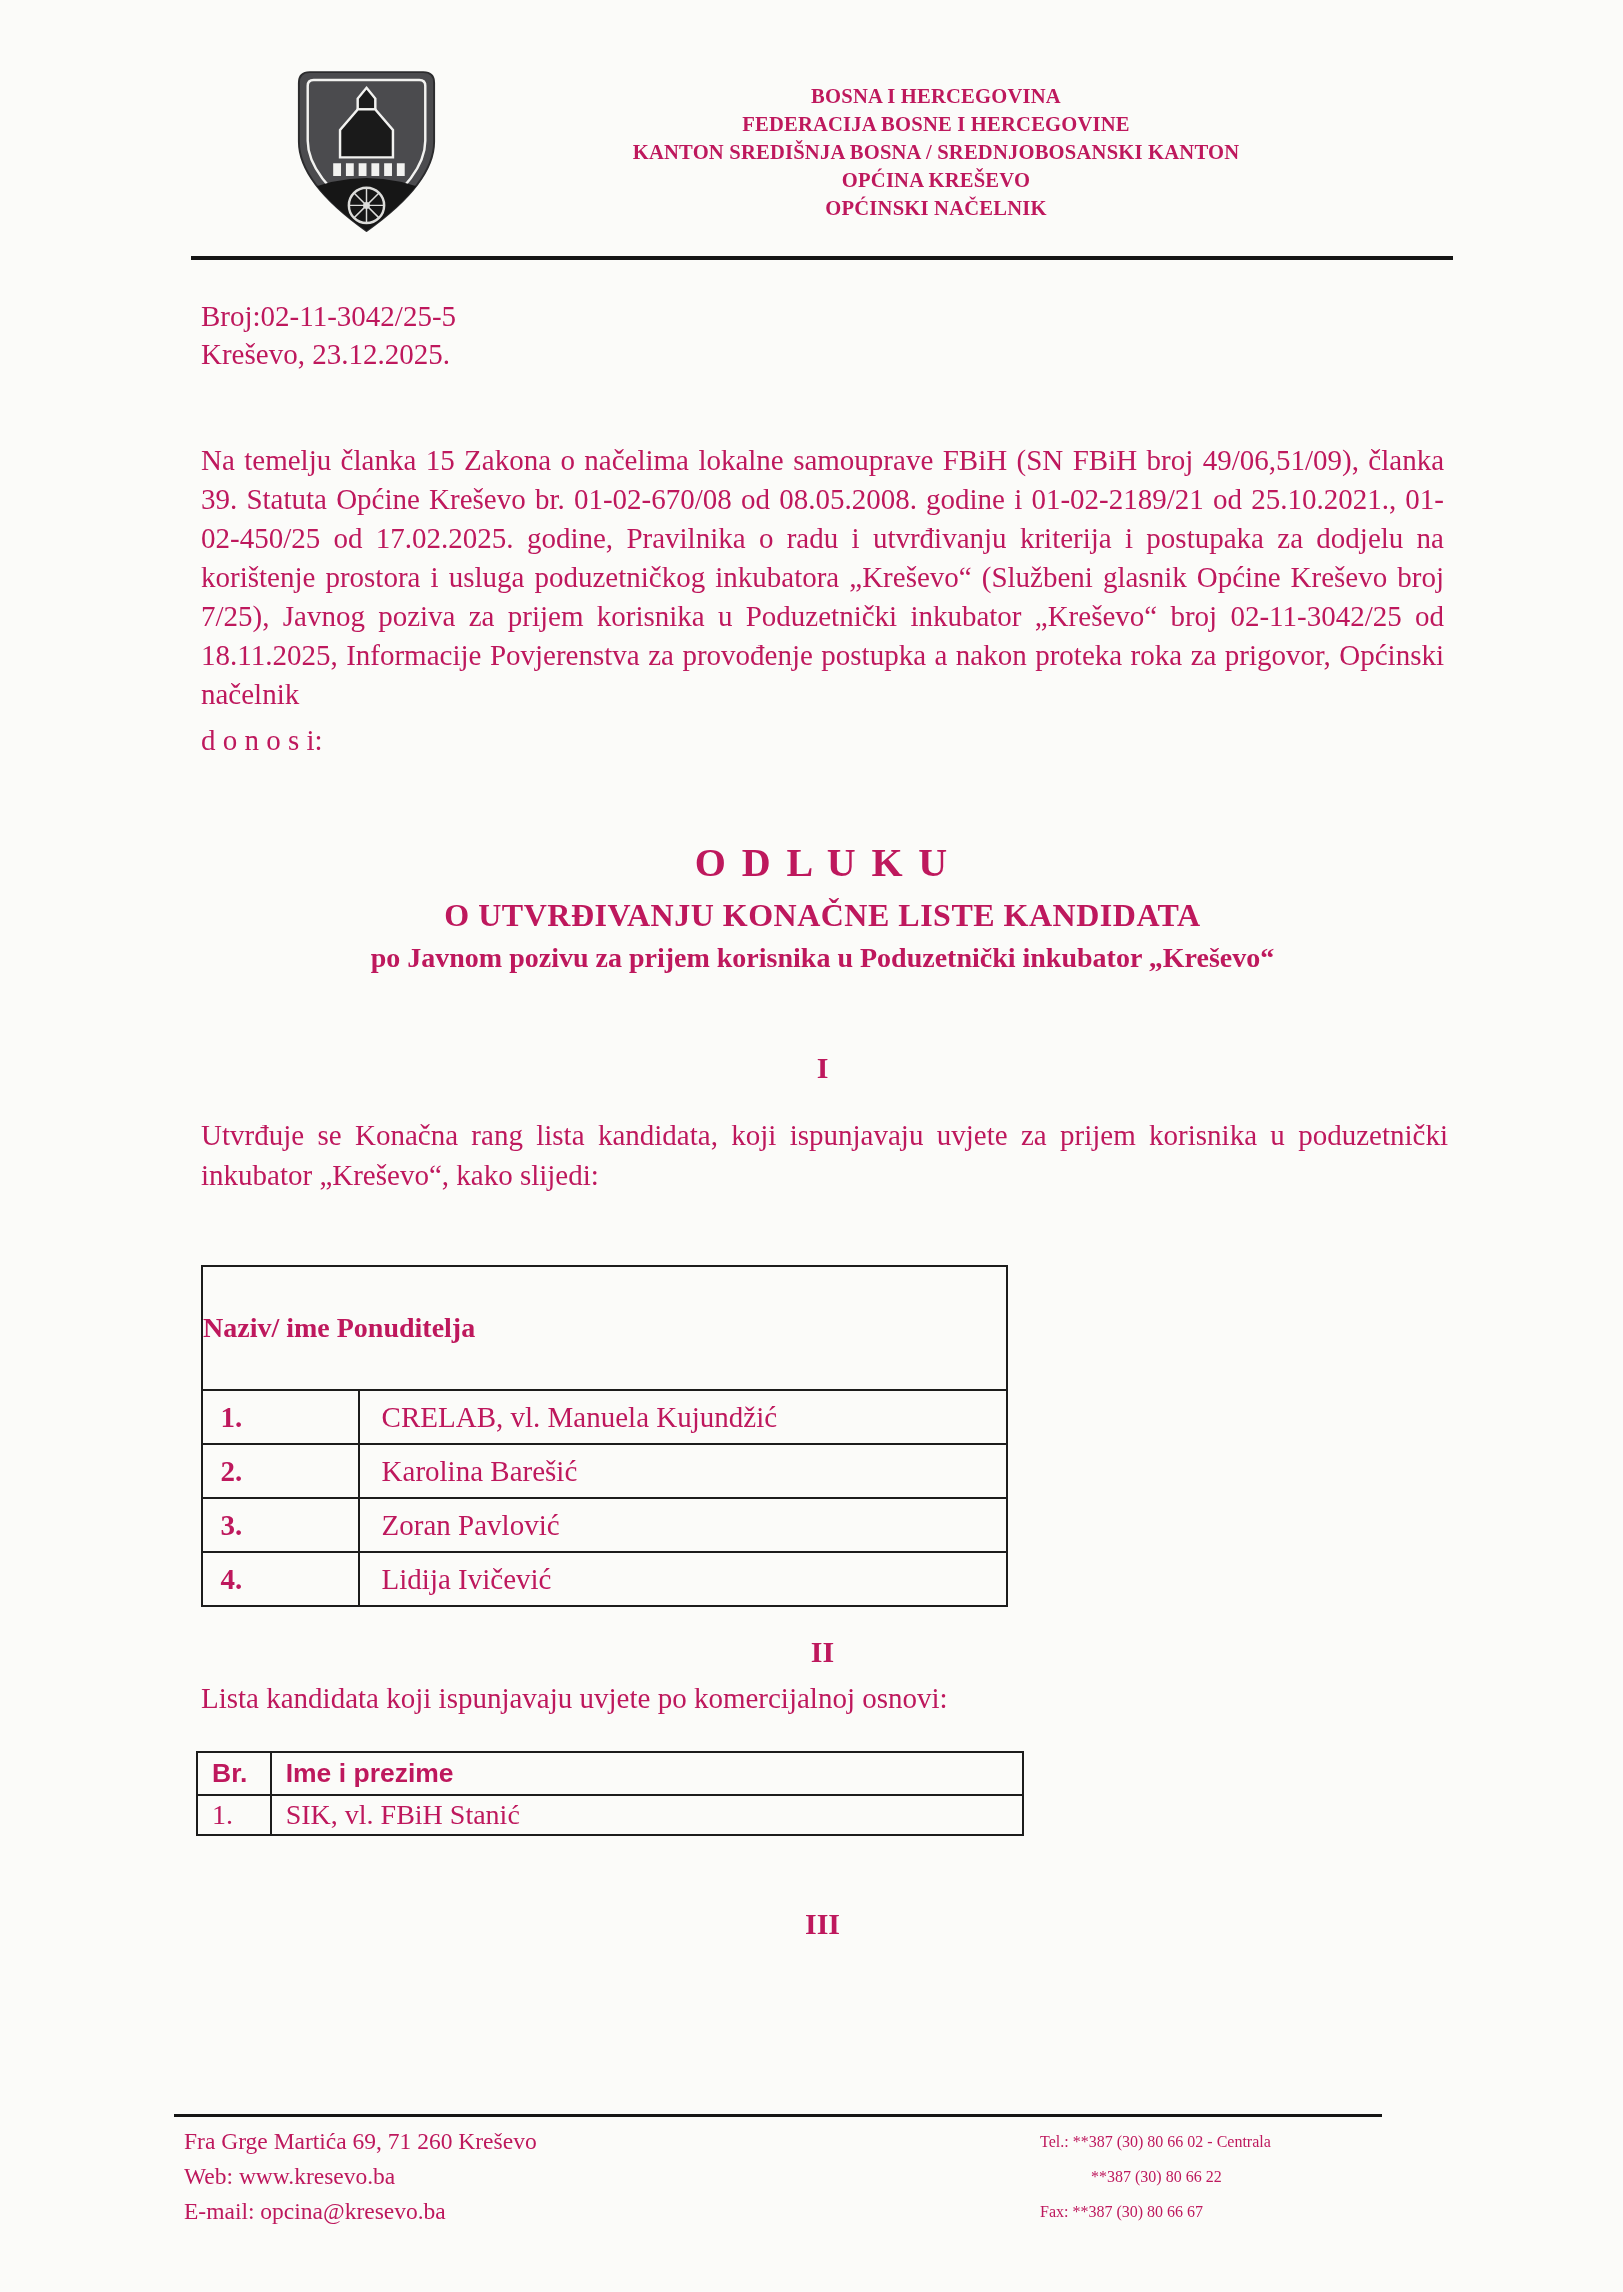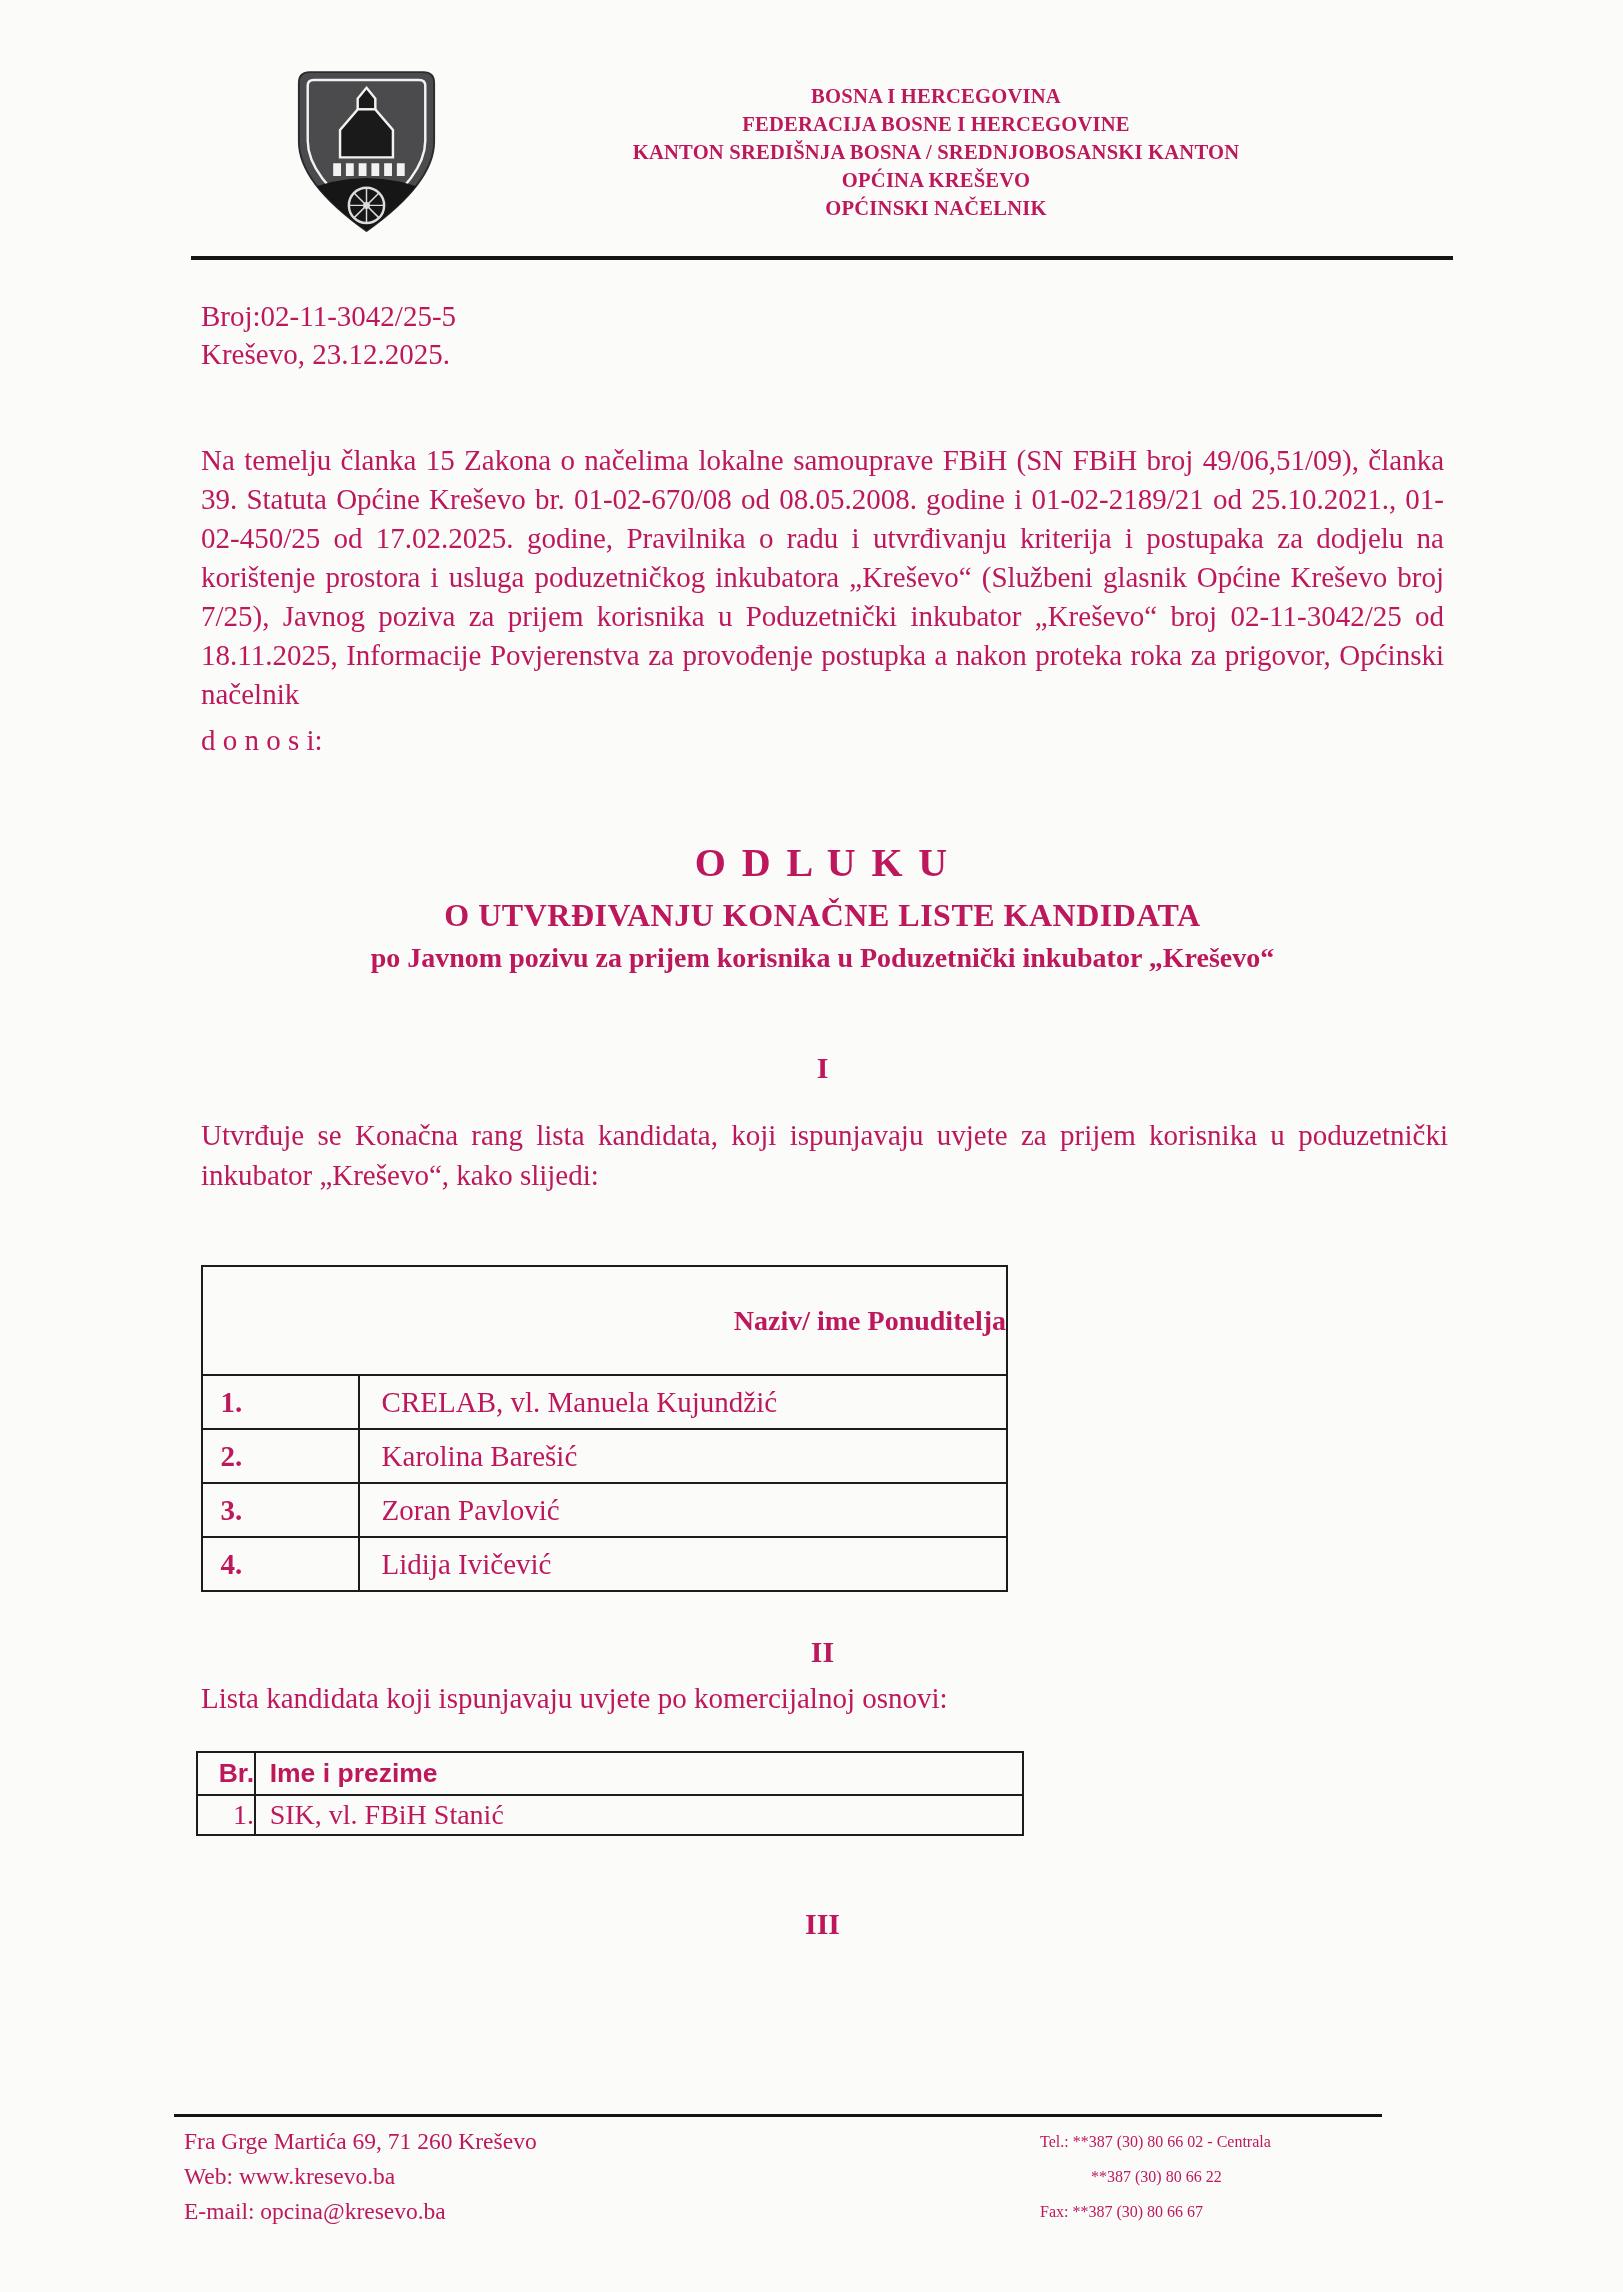--- a/index.html
+++ b/index.html
@@ -43,35 +43,35 @@
   .num-3 { top:1907px; }
   .sec-text { position:absolute; left:201px; width:1247px; font-size:29px; line-height:40px; }
   .text-1 { top:1115px; text-align:justify; }
   .text-2 { top:1678px; }
   .text-3 { top:1955px; text-align:justify; }
   
   table { border-collapse:collapse; }
   .t1 { position:absolute; left:201px; top:1265px; width:807px; }
   .t1 th, .t1 td { border:2.9px solid #1c1c1c; }
   .t1 th {
-    height:109px; text-align:right; vertical-align:middle;
+    height:124px; text-align:left; vertical-align:middle;
     font-size:28px; font-weight:bold;
   }
   .t1 td { height:54px; font-size:29px; vertical-align:middle; }
   .t1 .c-num { width:157px; padding-left:17.6px; font-weight:bold; }
   .t1 .c-name { padding-left:21.6px; }
   
   .t2 { position:absolute; left:196px; top:1751px; width:828px; }
   .t2 th, .t2 td { border:2.5px solid #1c1c1c; vertical-align:middle; }
   .t2 th {
     height:43px; text-align:left; padding-left:12.7px;
     font-family:"Liberation Sans", sans-serif; font-size:26.5px; font-weight:bold;
   }
   .t2 td { height:40px; font-size:28px; }
-  .t2 .c-num { width:58px; padding-left:3px;text-align:right; }
+  .t2 .c-num { width:74px; padding-left:14px; }
   .t2 .c-name { padding-left:13.7px; }
   
   .footer-rule {
     position:absolute; left:174px; top:2114px; width:1208px; height:0;
     border-top:3.9px solid #151515;
   }
   .footer-left  { position:absolute; left:184px;  top:2124px; font-size:23.5px; line-height:35px; }
   .footer-right { position:absolute; left:1040px; top:2124px; font-size:16px; line-height:35px; }
   .footer-right .indent { padding-left:51px; }
 </style>

